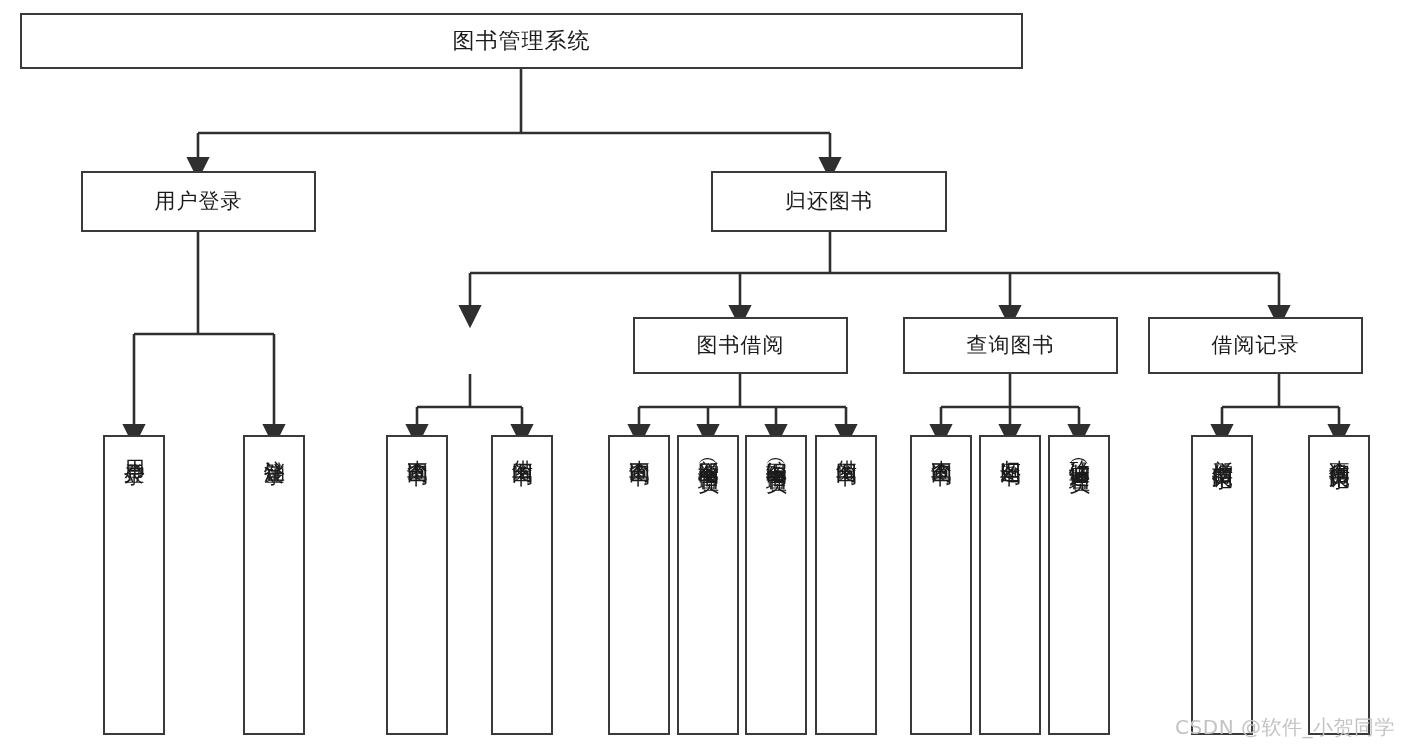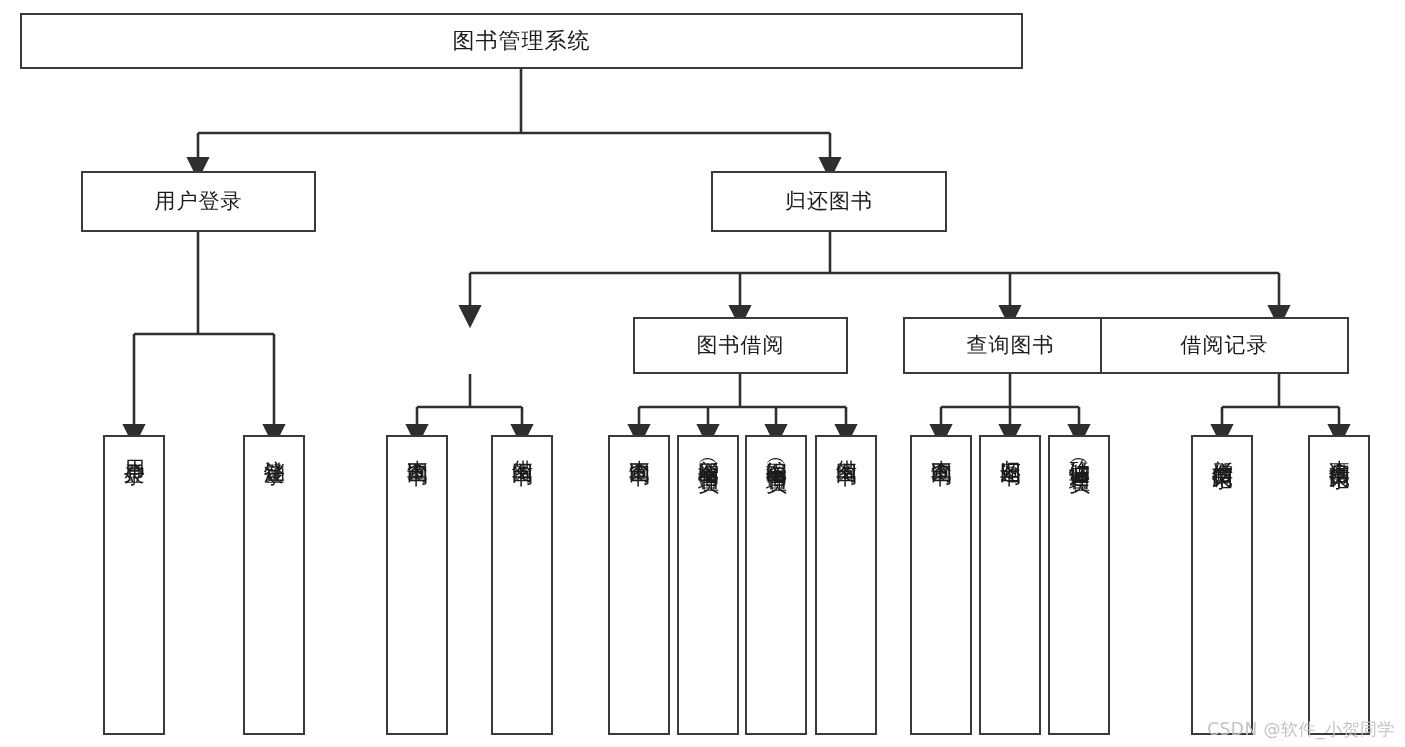--- a/index.html
+++ b/index.html
@@ -51,21 +51,21 @@
     line-height:1.18;
     letter-spacing:2px;
     white-space:nowrap;
     color:#1b1b1b;
     display:block;
   }
   .watermark{
     position:absolute;
     right:10px;
     bottom:6px;
-    font-size:17px;
+    font-size:20px;
     color:#c3c3c3;
     letter-spacing:0.5px;
     z-index:3;
     white-space:nowrap;
   }
 </style>
 </head>
 <body>
 
 <div id="canvas">
@@ -124,21 +124,21 @@
 
   <div class="node h-label" style="left:81px; top:171px; width:235px; height:61px;">用户登录</div>
 
   <div class="node h-label" style="left:711px; top:171px; width:236px; height:61px;">归还图书</div>
 
 
   <div class="node h-label" style="left:633px; top:317px; width:215px; height:57px;">图书借阅</div>
 
   <div class="node h-label" style="left:903px; top:317px; width:215px; height:57px;">查询图书</div>
 
-  <div class="node h-label" style="left:1100px; top:317px; width:249px; height:57px;">借阅记录</div>
+  <div class="node h-label" style="left:1148px; top:317px; width:215px; height:57px;">借阅记录</div>
 
   <div class="node leaf" style="left:103px; top:435px; width:62px; height:300px;">
     <span class="vtext">用户登录</span>
   </div>
   <div class="node leaf" style="left:243px; top:435px; width:62px; height:300px;">
     <span class="vtext">注销登录</span>
   </div>
 
   <div class="node leaf" style="left:386px; top:435px; width:62px; height:300px;">
     <span class="vtext">查询图书</span>

